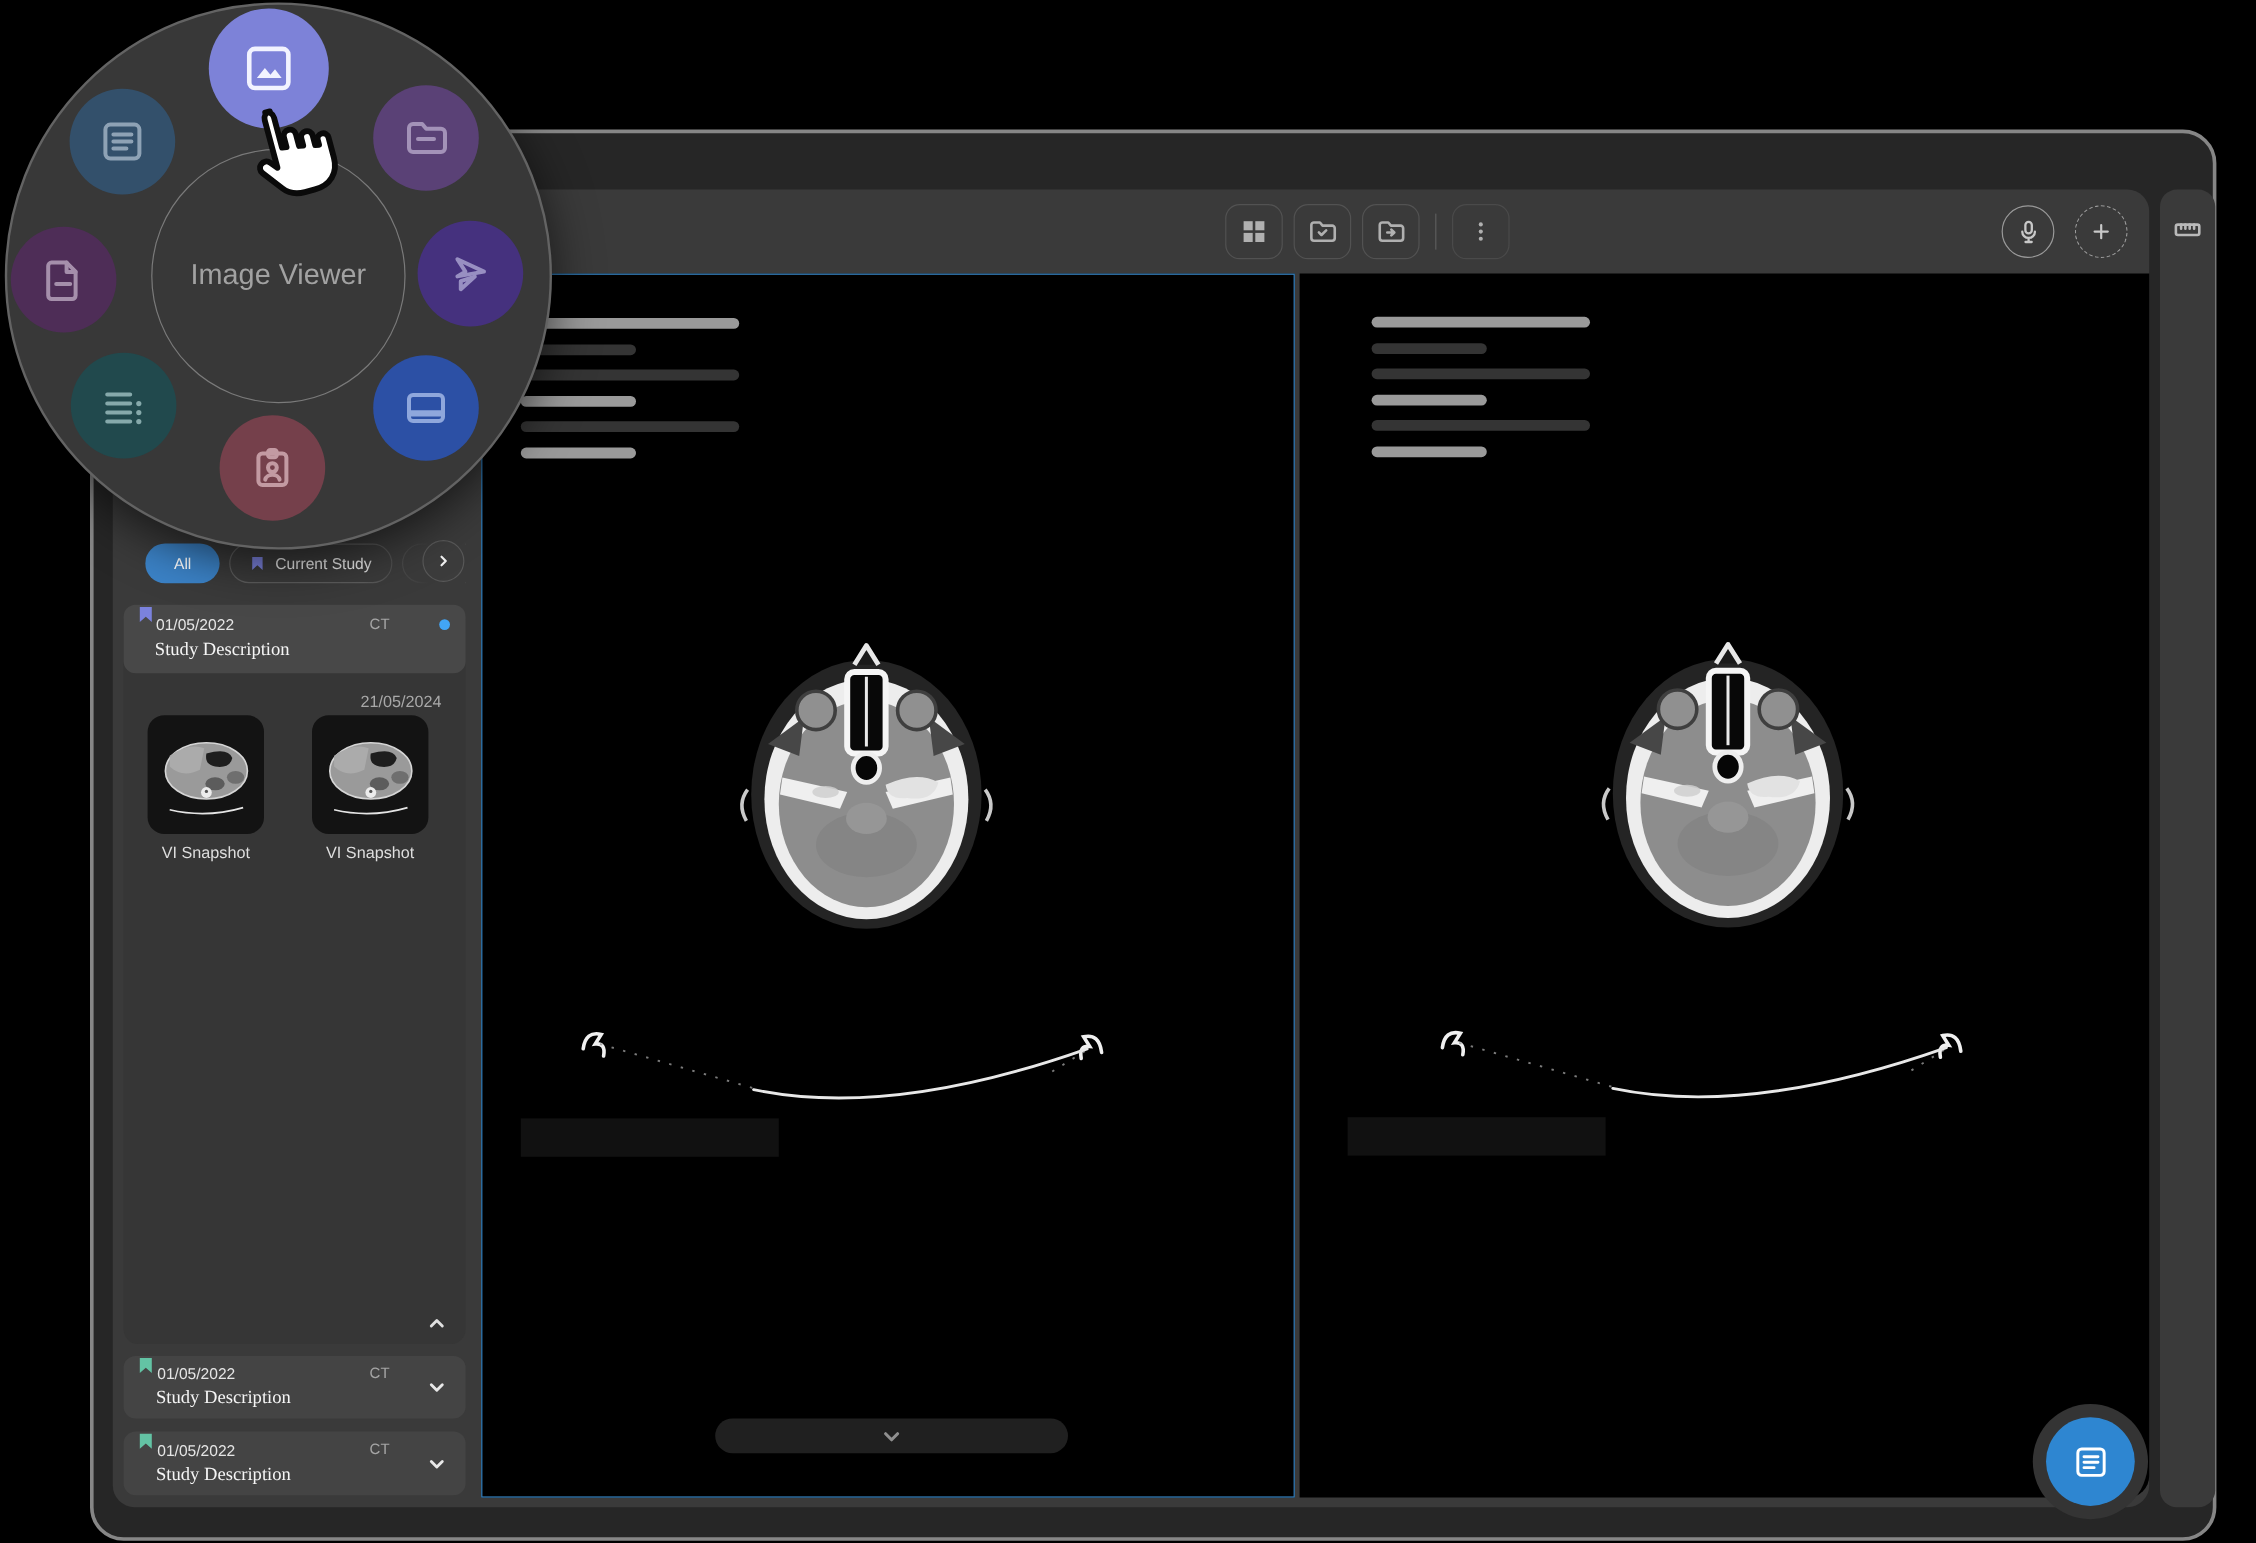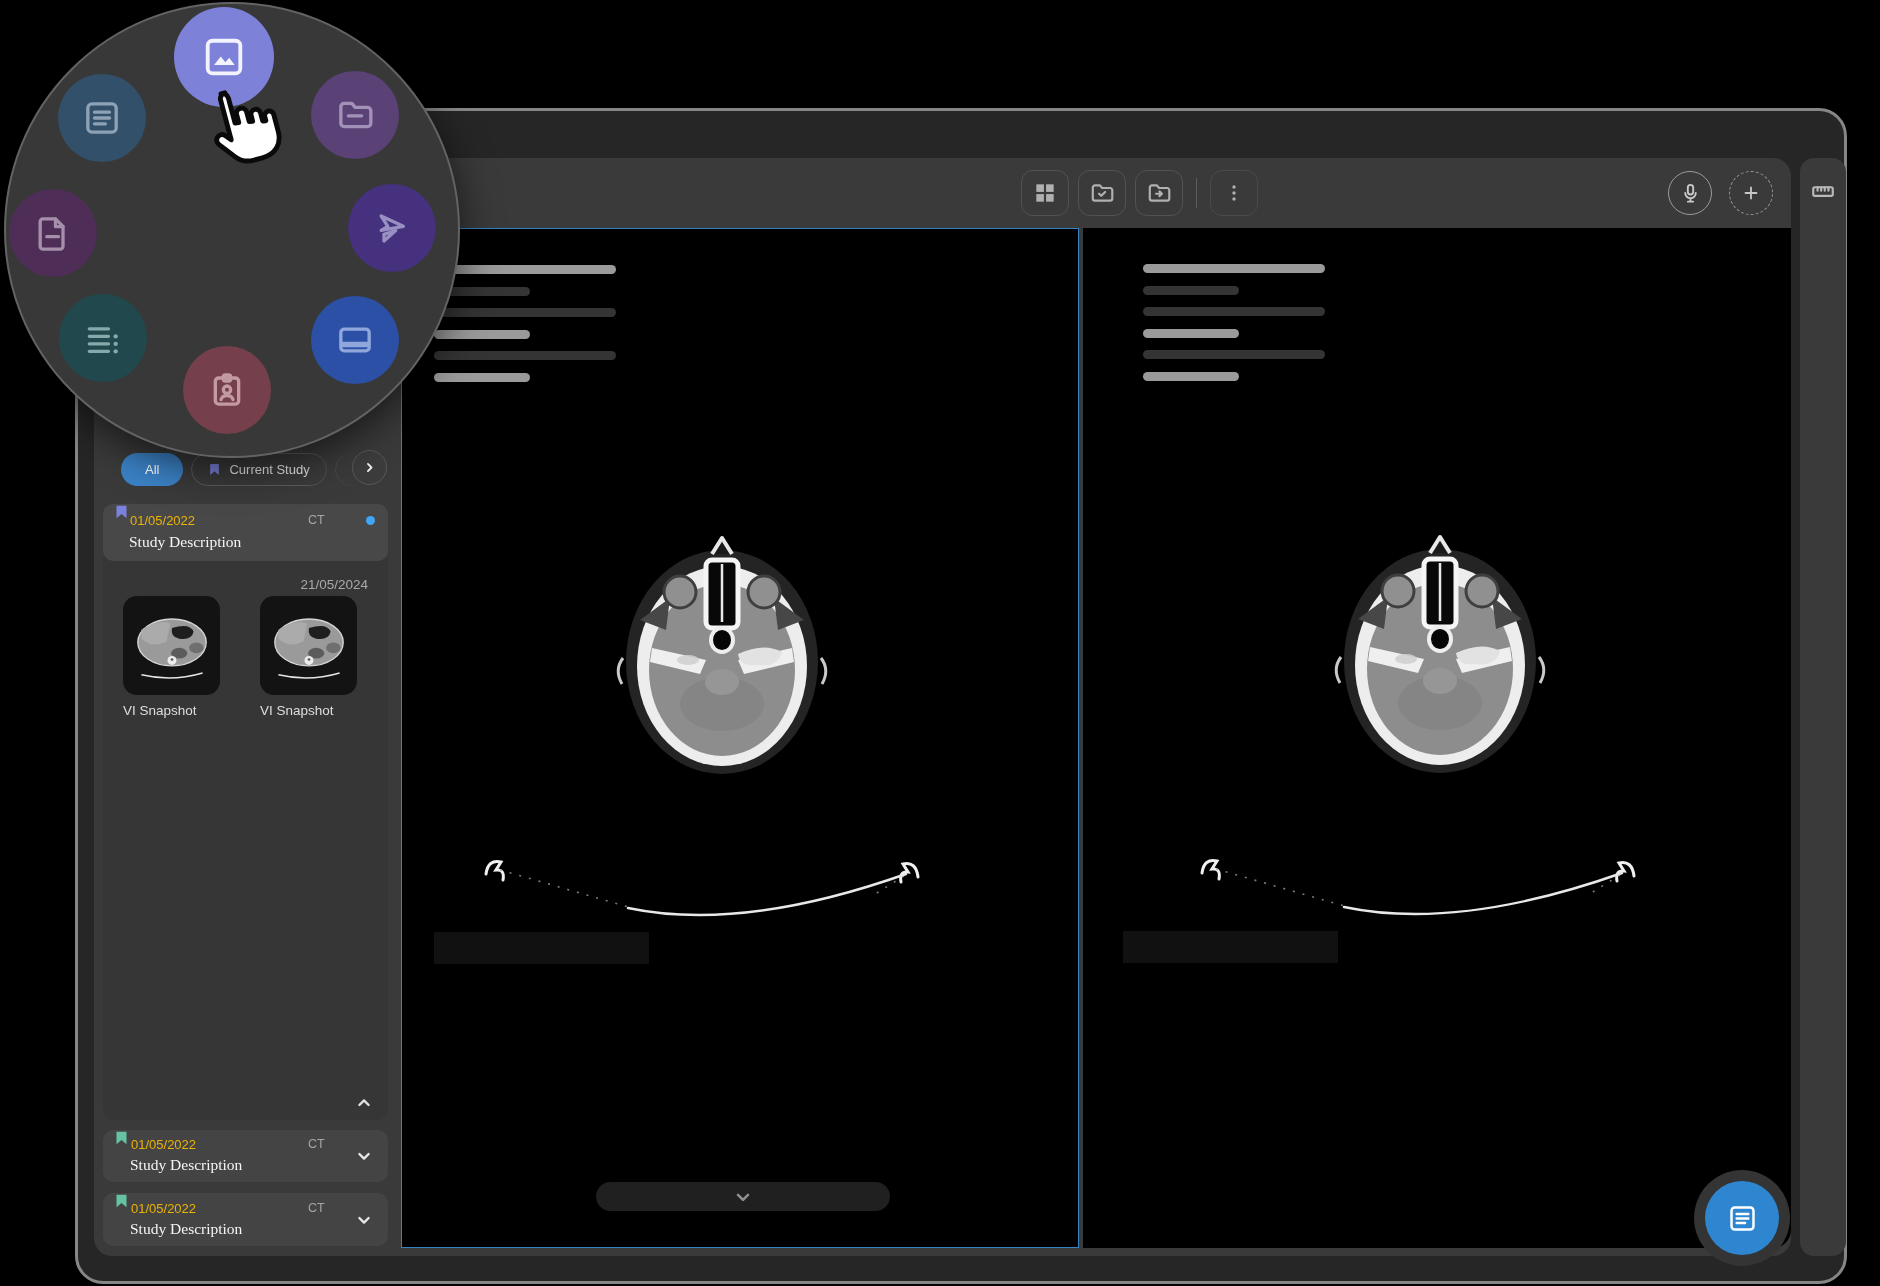--- a/index.html
+++ b/index.html
@@ -31,27 +31,27 @@
         box-sizing:border-box;white-space:nowrap;flex:0 0 auto;}
   .chip.filled{background:#3b82c6;color:#fff;padding:0 24px;justify-content:flex-end;}
   .chip.outline{border:1px solid #5c5c5c;color:#e6e6e6;gap:8px;}
   .chip-fade{left:208px;top:290px;width:86px;height:40px;
              background:linear-gradient(90deg,rgba(58,58,58,0),#3a3a3a 65%);}
   .chip-nav{left:258px;top:292px;width:35px;height:35px;border-radius:50%;border:1px solid #585858;
             background:#3c3c3c;display:flex;align-items:center;justify-content:center;color:#f0f0f0;box-sizing:border-box;}
 
   .scroll-region{left:9px;top:346px;width:285px;height:616px;background:#363636;border-radius:12px;}
   .study-card{background:#484848;border-radius:10px;}
-  .card-date{font-size:13px;color:#eab308;text-align:center;}
+  .card-date{font-size:13px;color:#e5e5e5;text-align:center;}
   .card-mod{font-size:12.5px;color:#a5a5a5;}
   .card-desc{font-size:15.5px;color:#f5f5f5;font-family:Liberation Serif, serif;}
   .unread-dot{width:9px;height:9px;border-radius:50%;background:#42a5f5;}
   .group-date{font-size:13.5px;color:#a9a9a9;}
   .thumb{width:97px;height:99px;background:#131313;border-radius:14px;display:flex;align-items:center;justify-content:center;}
-  .thumb-label{width:97px;font-size:13.5px;color:#dedede;}
+  .thumb-label{width:97px;text-align:center;font-size:13.5px;color:#dedede;}
   .bottom-card{left:9px;width:285px;background:#444444;border-radius:10px;}
 
   
   .viewport-area{left:307px;top:70px;width:1390px;height:1020px;}
   .viewport{background:#000;box-sizing:border-box;}
   .vp-left{left:0;top:0;width:678px;height:1020px;border:1.5px solid #3583c2;}
   .vp-right{left:682px;top:0;width:708px;height:1020px;border-bottom-right-radius:18px;}
   .skeleton{display:flex;flex-direction:column;gap:12.5px;}
   .sk{height:9px;border-radius:5px;}
   .sk.long{width:182px;} .sk.short{width:96px;}
@@ -392,20 +392,23 @@
   </div>
 
   <div class="abs fab">
     <svg class="ic" width="31" height="31" viewBox="0 0 24 24" style="stroke-width:1.9">
         <use href="#i-article"></use>
       </svg>
   </div>
 
   <div class="abs" style="left:0;top:0;width:466px;height:462px;">
     <div class="abs overlay-circle"></div>
+    <div class="abs overlay-center">
+      <span class="overlay-label">Image Viewer</span>
+    </div>
 
     <div class="abs sat" style="left:58px;top:74px;background:#33506b;color:#8ea2b5;">
       <svg class="ic" width="40" height="40" viewBox="0 0 24 24">
           <use href="#i-article"></use>
         </svg>
       </div>
     <div class="abs sat sel" style="left:174px;top:7px;background:#7d82d8;color:#f2f3ff;">
       <svg class="ic" width="46" height="46" viewBox="0 0 24 24">
           <use href="#i-image"></use>
         </svg>

